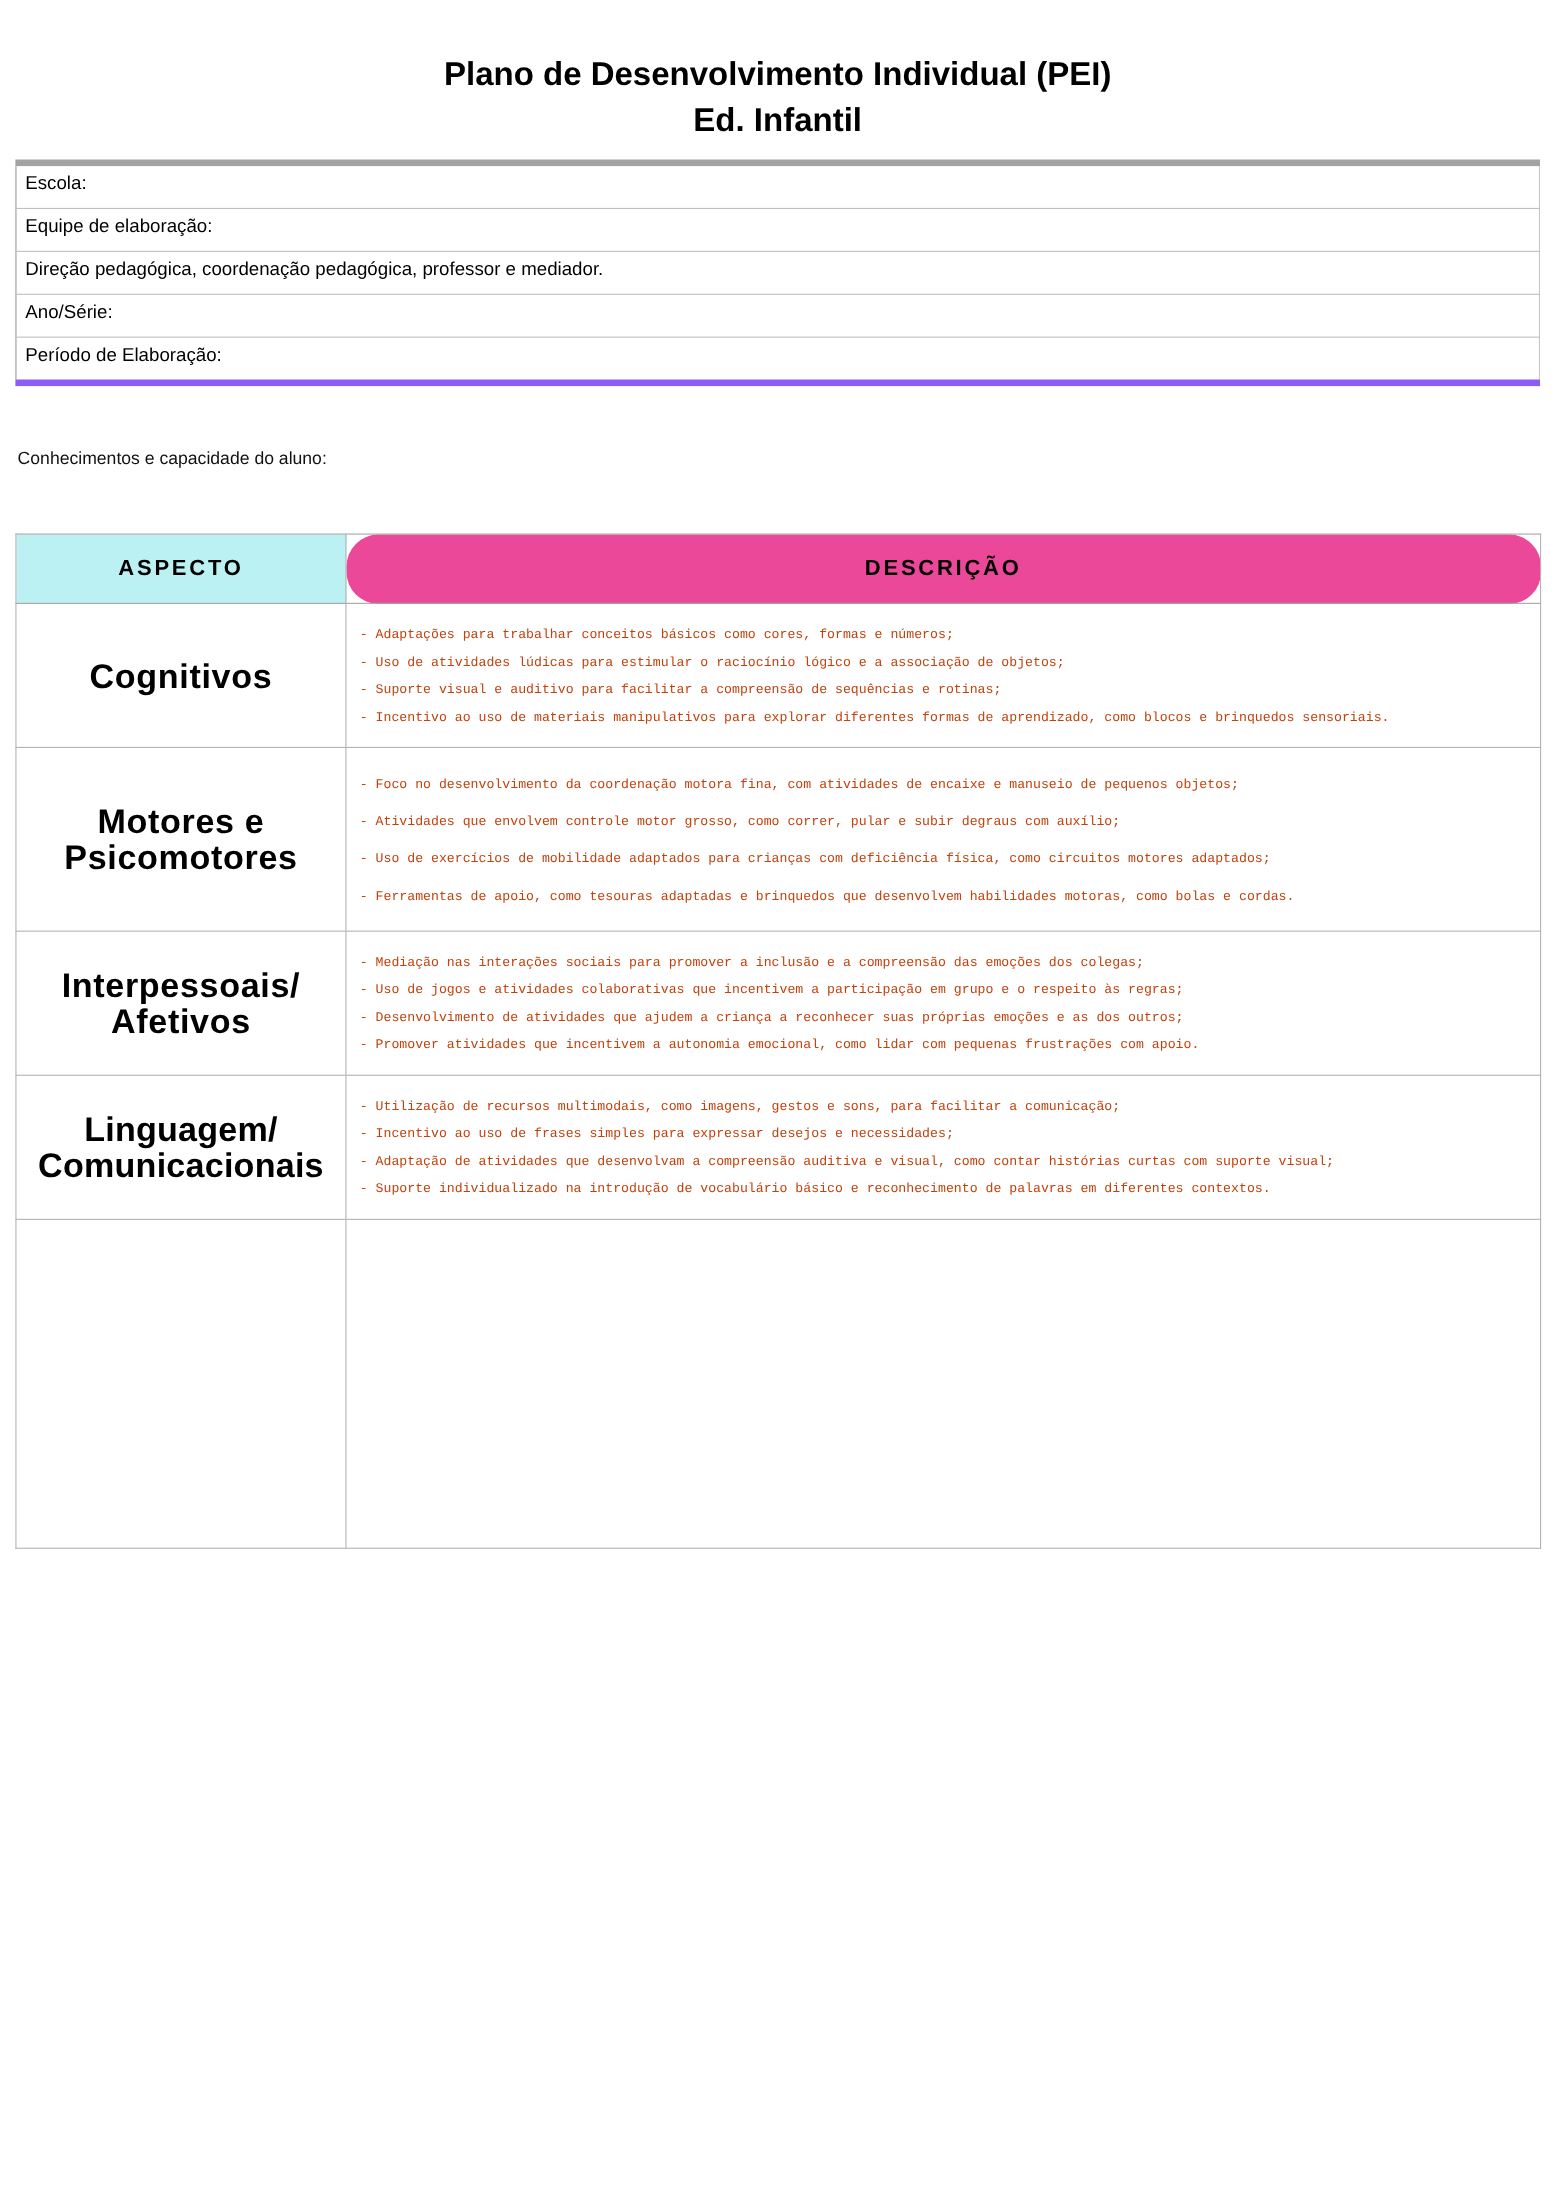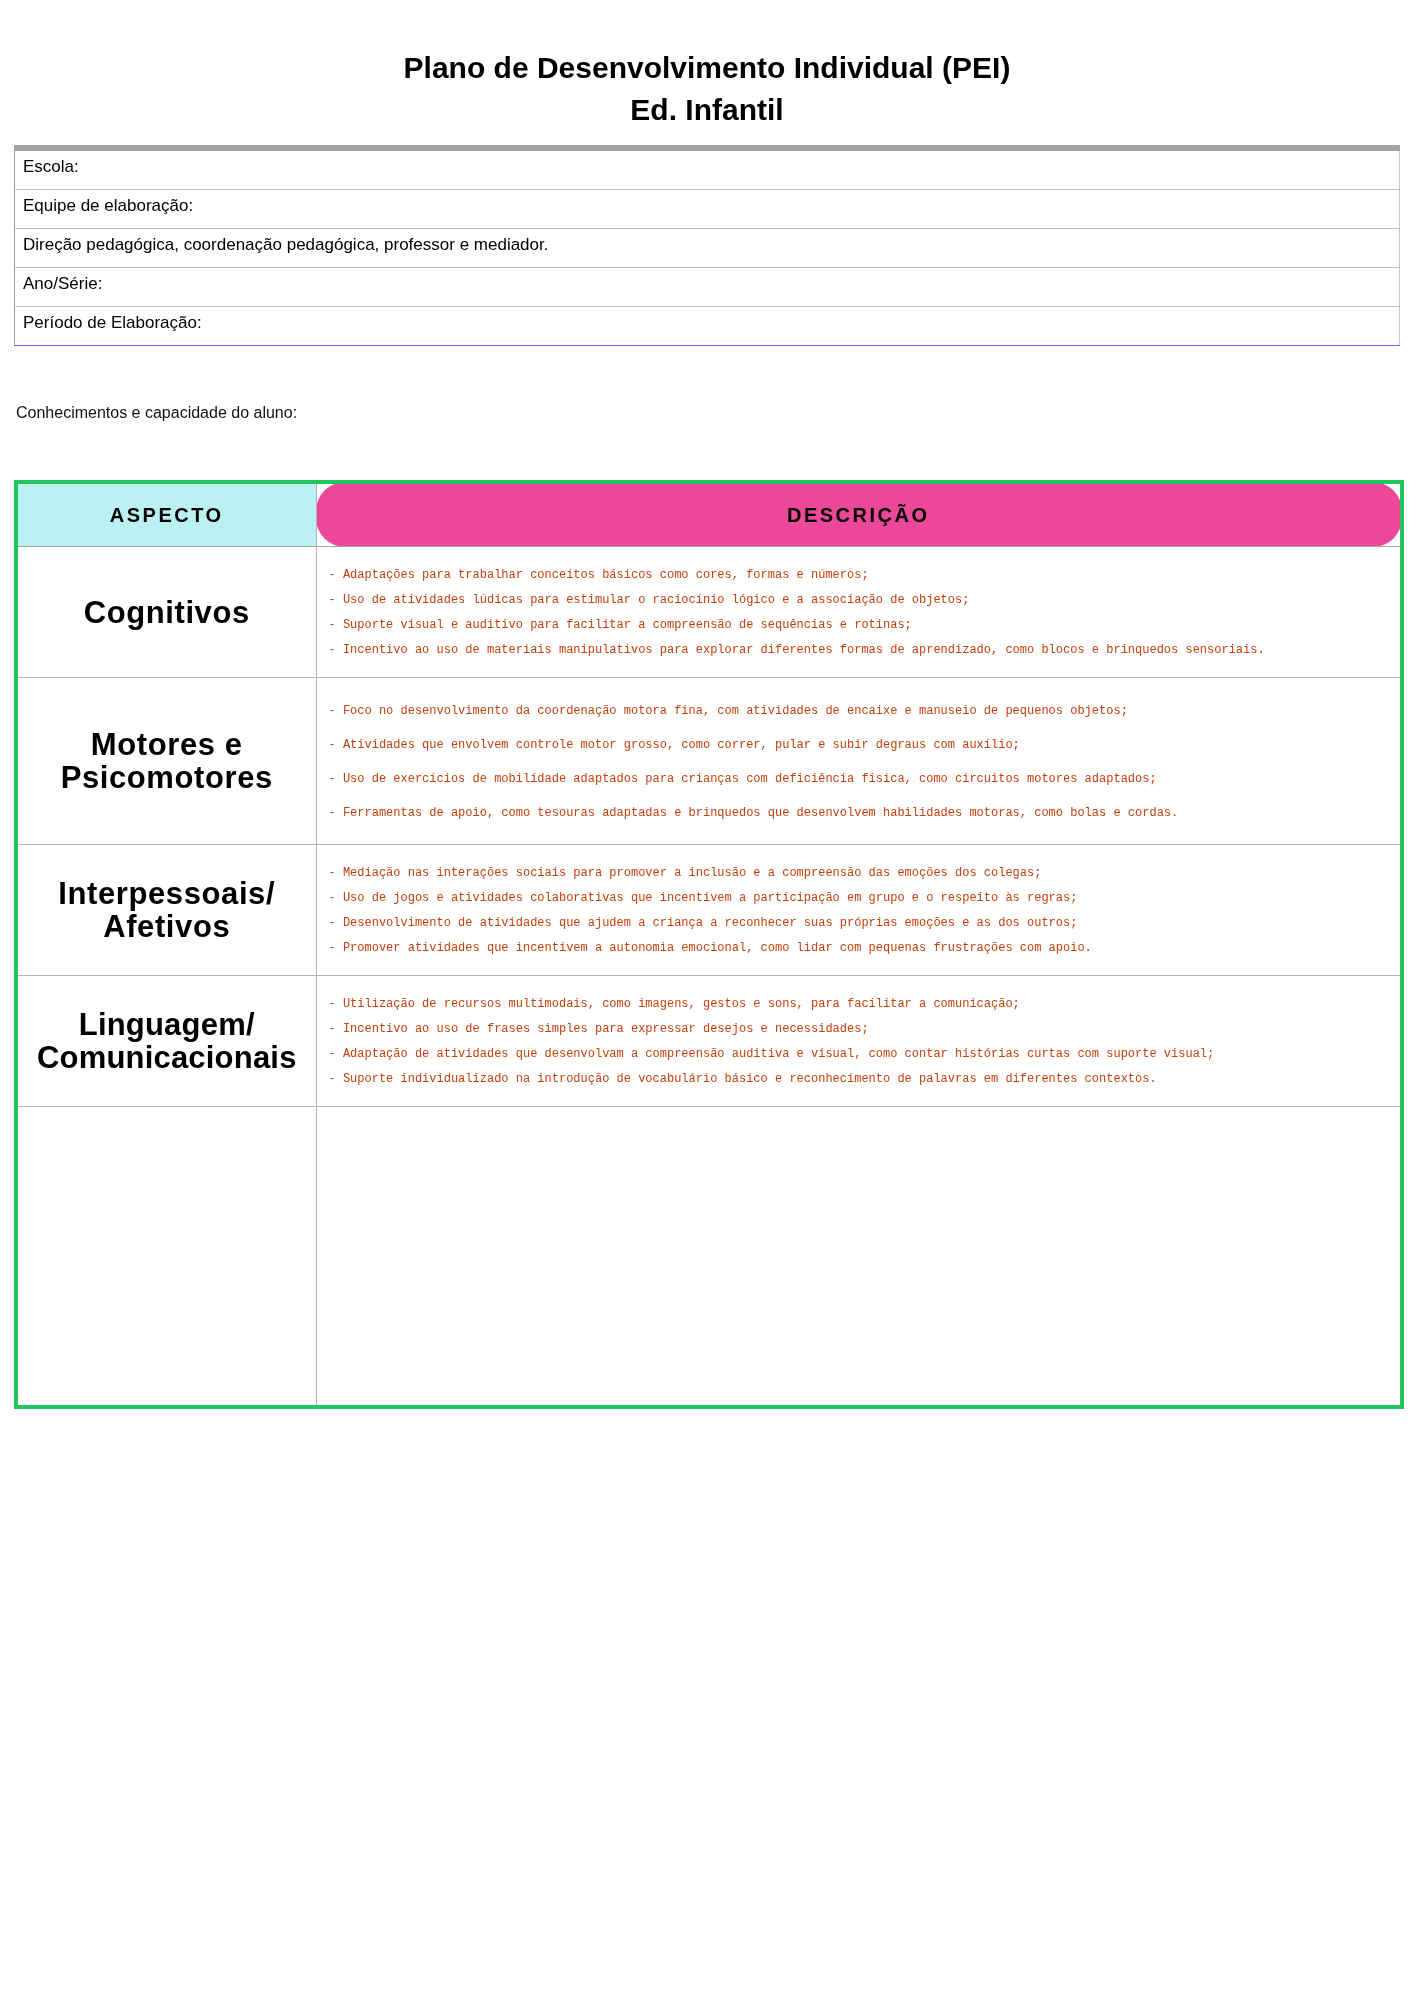--- a/index.html
+++ b/index.html
@@ -54,39 +54,39 @@
     border-left-color: #9a9a9a;
     border-right-color: #c9c9c9;
     padding: 6px 8px 12px 8px;
     font-size: 17px;
     line-height: 20px;
     vertical-align: top;
     font-family: "Liberation Sans", sans-serif;
     height: 18px;
   }
   .ident-table tr:first-child td { border-top: 6px solid #a3a3a3; }
-  .ident-table tr:last-child td  { border-bottom: 1px solid #8b5cf6; }
+  .ident-table tr:last-child td  { border-bottom: 6px solid #8b5cf6; }
 
   
   .section-heading {
     margin-top: 53px;
     margin-left: 2px;
     font-size: 16px;
     line-height: 28px;
     font-family: "Liberation Sans", sans-serif;
     color: #111;
   }
 
   
   .aspect-table {
     margin-top: 53px;
     width: 1386px;
     border-collapse: collapse;
     table-layout: fixed;
-    border: 4px solid #22c55e;
+    border: 1px solid #22c55e;
   }
   .aspect-table th,
   .aspect-table td {
     border: 1px solid #b3b3b3;
     vertical-align: top;
   }
   .aspect-table thead th {
     background: #bbf1f3;
     border-top: 1px solid #a6a6a6;
     border-bottom: 1px solid #a6a6a6;

